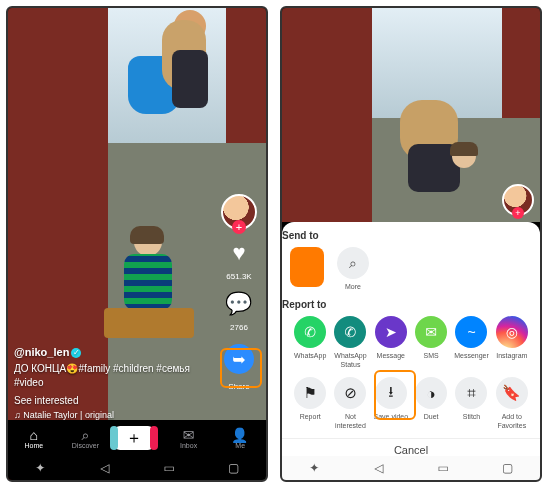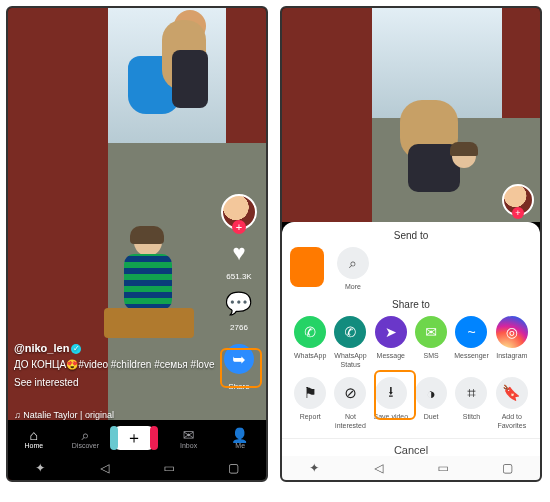--- a/index.html
+++ b/index.html
@@ -34,21 +34,21 @@
   .ra-ico { font-size: 22px; line-height: 22px; display: block; }
   .ra-count { display: block; margin-top: 8px; font-size: 8px; }
   .share-ico { width: 30px; height: 30px; border-radius: 50%; background: #2b8cff; color: #fff; display: flex; align-items: center; justify-content: center; margin: 0 auto; font-size: 16px; }
   .share-highlight { position: absolute; right: 4px; bottom: 92px; width: 42px; height: 40px; border: 2px solid #ff8a00; border-radius: 6px; pointer-events: none; }
 
   .caption { position: absolute; left: 6px; right: 45px; bottom: 58px; color: #fff; font-size: 10px; line-height: 14px; text-shadow: 0 1px 2px rgba(0,0,0,.6); }
   .uname { font-weight: 600; font-size: 11px; }
   .verify { display:inline-block; width:10px; height:10px; border-radius:50%; background:#20d5ec; color:#fff; font-size:8px; text-align:center; line-height:10px; vertical-align:middle; margin-left:2px;}
   .cap-line { margin-top: 2px; }
   .see-trans { font-weight: 500; margin-top: 4px; }
-  .music { margin-top: 18px; font-size: 9px; }
+  .music { margin-top: 0; font-size: 9px; }
 
   .nav { position: absolute; left: 0; right: 0; bottom: 24px; height: 36px; background: #000; display: flex; justify-content: space-around; align-items: center; color: #9c9ca1; font-size: 7px; }
   .nav-item { text-align: center; width: 46px; }
   .nav-ico { font-size: 14px; line-height: 14px; display: block; }
   .nav-item.active { color: #fff; }
   .create { width: 40px; height: 24px; border-radius: 6px; background: #fff; position: relative; display: flex; align-items: center; justify-content: center; font-size: 16px; color: #000; }
   .create::before, .create::after { content: ""; position: absolute; top: 0; width: 8px; height: 100%; border-radius: 4px; }
   .create::before { left: -4px; background: #69c9d0; }
   .create::after  { right: -4px; background: #ee1d52; }
 
@@ -65,21 +65,21 @@
   .mom2 { position: absolute; left: 108px; top: 86px; width: 80px; height: 100px; }
   .mom2-hair { position:absolute; left:10px; top:6px; width:58px; height:60px; background:#c7a066; border-radius:22px; }
   .mom2-body { position:absolute; left:18px; top:50px; width:52px; height:48px; background:#2a2a34; border-radius:10px; }
   .kid2 { position:absolute; left:160px; top:136px; width:44px; height:60px; }
   .kid2-head { width:24px; height:24px; border-radius:50%; background:#e4c29b; margin-left:10px; }
   .kid2-hair { position:absolute; left:8px; top:-2px; width:28px; height:14px; background:#5b4630; border-radius:8px 8px 2px 2px;}
   .avatar2 { position: absolute; right: 6px; bottom: 6px; width: 32px; height: 32px; border-radius: 50%; border: 2px solid #fff; background: radial-gradient(circle at 40% 35%, #f3c79b 0 45%, #7a2b23 46%); }
   .avatar2-plus { position:absolute; bottom:-5px; left:50%; transform:translateX(-50%); width:12px;height:12px;border-radius:50%;background:#fe2c55;color:#fff;font-size:9px;line-height:12px;text-align:center;}
 
   .sheet { position: absolute; left: 0; right: 0; bottom: 24px; top: 214px; background: #fff; border-radius: 12px 12px 0 0; }
-  .sheet h4 { text-align: center; font-size: 10px; font-weight: 400; color: #333; margin: 8px 0 6px; }
+  .sheet h4 { text-align: left; font-size: 10px; font-weight: 700; color: #333; margin: 8px 0 6px; }
   .row { display: flex; padding: 0 8px; gap: 0; }
   .cell { width: 42px; text-align: center; font-size: 7px; color: #555; }
   .row-scroll .cell { width: 41px; }
   .circle { width: 32px; height: 32px; border-radius: 50%; margin: 0 auto 3px; display: flex; align-items: center; justify-content: center; font-size: 14px; color: #fff; }
   .c-orange { background: #ff7a00; border-radius: 8px; width: 34px; height: 40px; margin-bottom: 3px; }
   .c-gray   { background: #eceef0; color: #555; }
   .c-green  { background: #25d366; }
   .c-dgreen { background: #128c7e; }
   .c-purple { background: #6a37c9; }
   .c-lgreen { background: #6ed64b; }
@@ -131,21 +131,21 @@
     </div>
     <div class="ra-item">
       <div class="share-ico">➥</div>
       <span class="ra-count">Share</span>
     </div>
   </div>
   <div class="share-highlight"></div>
 
   <div class="caption">
     <div><span class="uname">@niko_len</span><span class="verify">✓</span></div>
-    <div class="cap-line">ДО КОНЦА😍#video #children #семья #love</div>
+    <div class="cap-line">ДО КОНЦА😍#family #children #семья #video</div>
     <div class="see-trans">See interested</div>
     <div class="music">♫  Natalie Taylor | original</div>
   </div>
 
   <div class="nav">
     <div class="nav-item active"><span class="nav-ico">⌂</span><span>Home</span></div>
     <div class="nav-item"><span class="nav-ico">⌕</span><span>Discover</span></div>
     <div class="nav-item">
           <div class="create">＋</div>
         </div>
@@ -184,21 +184,21 @@
     <div class="row">
       <div class="cell">
             <div class="c-orange"></div>
           </div>
       <div class="cell">
             <div class="circle c-gray">⌕</div>
             <span class="lbl">More</span>
           </div>
     </div>
 
-    <h4>Share to</h4>
+    <h4>Report to</h4>
     <div class="row row-scroll" id="share-row">
           <div class="cell">
             <div class="circle c-green">✆</div>
             <span class="lbl">WhatsApp</span>
           </div>
           <div class="cell">
             <div class="circle c-dgreen">✆</div>
             <span class="lbl">WhatsApp Status</span>
           </div>
           <div class="cell">

